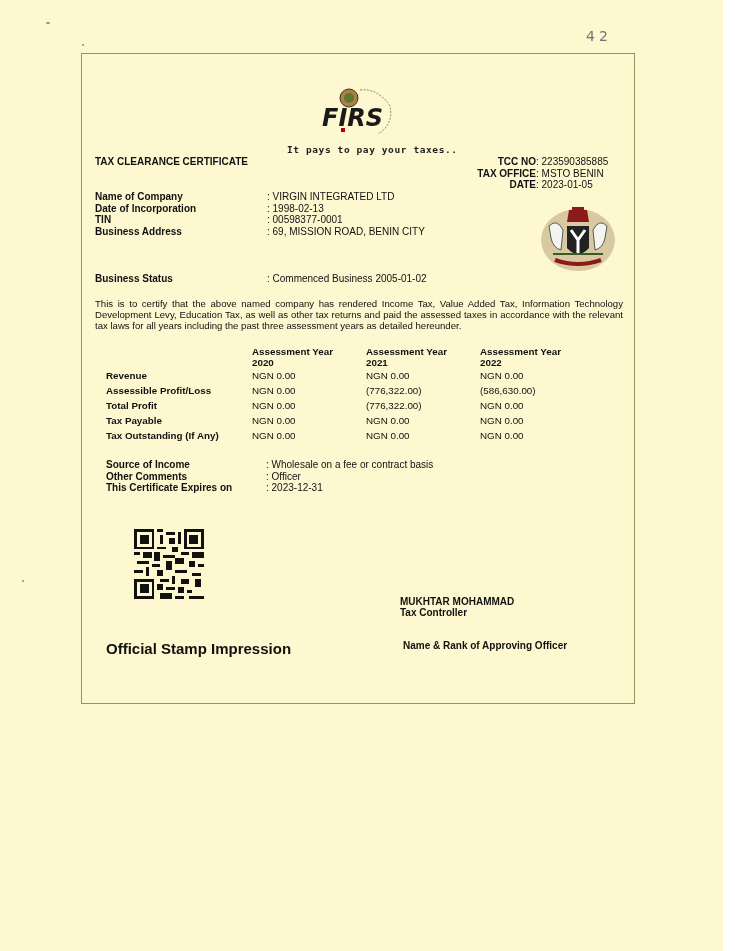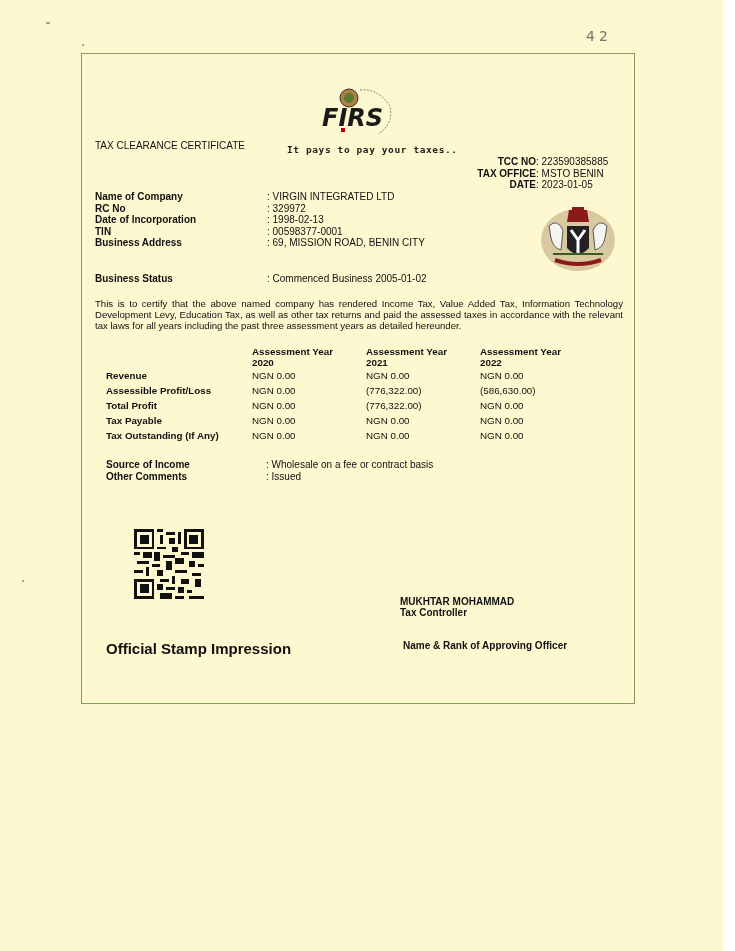--- a/index.html
+++ b/index.html
@@ -3,21 +3,21 @@
 <meta charset="utf-8">
 <style>
   html,body{margin:0;padding:0;}
   body{width:735px;height:951px;background:#fdf8cf;position:relative;overflow:hidden;font-family:"Liberation Sans",sans-serif;color:#111;}
   .right-strip{position:absolute;left:723px;top:0;width:12px;height:951px;background:#ffffff;}
   .handnote{position:absolute;left:586px;top:28px;font-family:"DejaVu Sans",sans-serif;font-size:14px;color:#737373;letter-spacing:4px;}
   .speck{position:absolute;background:#888;border-radius:50%;}
   .frame{position:absolute;left:81px;top:53px;width:554px;height:651px;border:1px solid #8a9a5a;box-sizing:border-box;}
   .logo{position:absolute;left:318px;top:84px;width:120px;height:58px;}
   .tagline{position:absolute;left:287px;top:144px;font-family:"DejaVu Sans Mono",monospace;font-size:9.5px;font-weight:bold;color:#222;letter-spacing:0.6px;}
-  .title{position:absolute;left:95px;top:140px;font-size:10px;font-weight:normal;}
+  .title{position:absolute;left:95px;top:156px;font-size:10px;font-weight:bold;}
   .kv{position:absolute;font-size:10px;line-height:11.6px;}
   .kv .row{display:flex;}
   .kv .k{font-weight:bold;}
   .tcc{left:460px;top:156px;}
   .tcc .k{width:76px;text-align:right;}
   .company{left:95px;top:191px;}
   .company .k{width:172px;}
   .status{left:95px;top:273px;}
   .status .k{width:172px;}
   .coat{position:absolute;left:539px;top:204px;width:78px;height:70px;}
@@ -72,24 +72,20 @@
       <span>: 2023-01-05</span>
     </div>
 </div>
 
 <div class="kv company">
   <div class="row">
       <span class="k">Name of Company</span>
       <span>: VIRGIN INTEGRATED LTD</span>
     </div>
   <div class="row">
-      <span class="k">RC No</span>
-      <span>: 329972</span>
-    </div>
-  <div class="row">
       <span class="k">Date of Incorporation</span>
       <span>: 1998-02-13</span>
     </div>
   <div class="row">
       <span class="k">TIN</span>
       <span>: 00598377-0001</span>
     </div>
   <div class="row">
       <span class="k">Business Address</span>
       <span>: 69, MISSION ROAD, BENIN CITY</span>
@@ -165,21 +161,25 @@
   </div>
 </div>
 
 <div class="kv src">
   <div class="row">
       <span class="k">Source of Income</span>
       <span>: Wholesale on a fee or contract basis</span>
     </div>
   <div class="row">
       <span class="k">Other Comments</span>
-      <span>: Issued</span>
+      <span>: Officer</span>
+    </div>
+  <div class="row">
+      <span class="k">This Certificate Expires on</span>
+      <span>: 2023-12-31</span>
     </div>
 </div>
 
 <svg class="qr" viewBox="0 0 24 24" shape-rendering="crispEdges">
   <rect x="0" y="0" width="7" height="7" fill="#111"></rect>
     <rect x="1" y="1" width="5" height="5" fill="#fdf8cf"></rect>
     <rect x="2" y="2" width="3" height="3" fill="#111"></rect>
   <rect x="17" y="0" width="7" height="7" fill="#111"></rect>
     <rect x="18" y="1" width="5" height="5" fill="#fdf8cf"></rect>
     <rect x="19" y="2" width="3" height="3" fill="#111"></rect>

